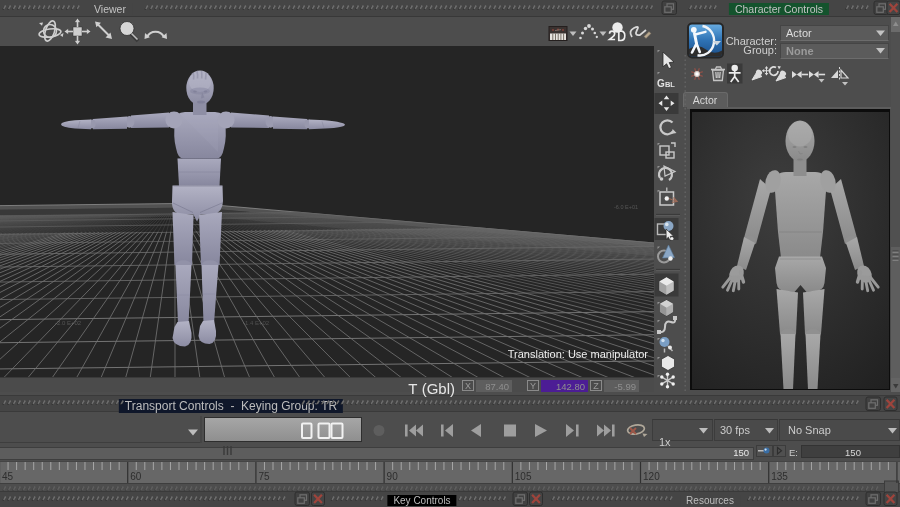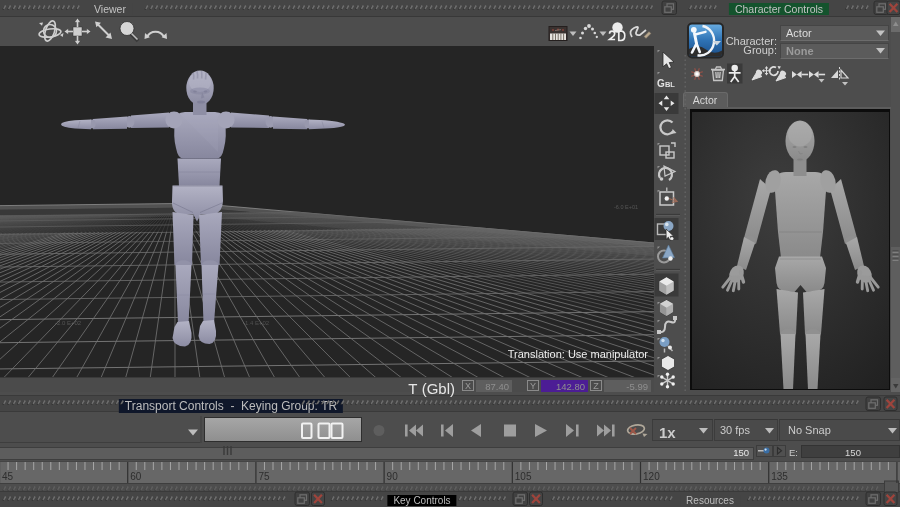--- a/index.html
+++ b/index.html
@@ -37,26 +37,26 @@
 <div style="position:absolute;left:891px;top:17px;width:9px;height:15px;background:#6b6b6b;"></div>
 <div style="position:absolute;left:891px;top:32px;width:9px;height:215px;background:#505050;"></div>
 <div style="position:absolute;left:891px;top:247px;width:9px;height:131px;background:#5e5e5e;"></div>
 <div style="position:absolute;left:891px;top:378px;width:9px;height:14px;background:#646464;"></div>
 <div style="position:absolute;top:379.5px;font-size:15px;color:#e6e6e6;white-space:nowrap;font-weight:normal;letter-spacing:0px;right:445px;">T&nbsp;(Gbl)</div>
 <div style="position:absolute;left:462px;top:380px;width:12px;height:11px;border:1px solid #8a8a8a;font-size:9px;color:#9a9a9a;text-align:center;line-height:10px;">X</div>
 <div style="position:absolute;left:527px;top:380px;width:12px;height:11px;border:1px solid #8a8a8a;font-size:9px;color:#9a9a9a;text-align:center;line-height:10px;">Y</div>
 <div style="position:absolute;left:590px;top:380px;width:12px;height:11px;border:1px solid #8a8a8a;font-size:9px;color:#9a9a9a;text-align:center;line-height:10px;">Z</div>
 <div style="position:absolute;left:476px;top:379.5px;width:36px;height:12.5px;background:#5e5e5e;font-size:9.5px;color:#8f8f8f;text-align:right;padding:1px 3px 0 0;">87.40</div>
 <div style="position:absolute;left:541px;top:379.5px;width:47px;height:12.5px;background:#4c1d95;font-size:9.5px;color:#8f8f8f;text-align:right;padding:1px 3px 0 0;">142.80</div>
-<div style="position:absolute;left:604px;top:379.5px;width:47px;height:12.5px;background:#5e5e5e;font-size:9.5px;color:#8f8f8f;text-align:right;padding:1px 3px 0 0;">-5.99</div>
+<div style="position:absolute;left:604px;top:379.5px;width:35px;height:12.5px;background:#5e5e5e;font-size:9.5px;color:#8f8f8f;text-align:right;padding:1px 3px 0 0;">-5.99</div>
 <div style="position:absolute;left:204px;top:417px;width:158px;height:25px;background:linear-gradient(#a6a6a6,#8f8f8f);border:1px solid #2e2e2e;"></div>
 <div style="position:absolute;left:652px;top:419px;width:61px;height:22px;background:#4a4a4a;border:1px solid #3c3c3c;border-top-color:#373737;"></div>
 <div style="position:absolute;left:714px;top:419px;width:64px;height:22px;background:#4a4a4a;border:1px solid #3c3c3c;border-top-color:#373737;"></div>
 <div style="position:absolute;left:779px;top:419px;width:121px;height:22px;background:#4a4a4a;border:1px solid #3c3c3c;border-top-color:#373737;"></div>
-<div style="position:absolute;top:424px;font-size:15px;color:#cccccc;white-space:nowrap;font-weight:bold;letter-spacing:0px;left:659px;">1x</div>
+<div style="position:absolute;top:436px;font-size:11px;color:#cccccc;white-space:nowrap;font-weight:normal;letter-spacing:0px;left:659px;">1x</div>
 <div style="position:absolute;top:424px;font-size:11px;color:#cccccc;white-space:nowrap;font-weight:normal;letter-spacing:0px;left:720px;">30 fps</div>
 <div style="position:absolute;top:424px;font-size:11px;color:#cccccc;white-space:nowrap;font-weight:normal;letter-spacing:0px;left:788px;">No Snap</div>
 <div style="position:absolute;top:446.5px;font-size:9.5px;color:#e8e8e8;white-space:nowrap;font-weight:normal;letter-spacing:0px;right:151px;">150</div>
 <div style="position:absolute;left:756px;top:445px;width:17px;height:12px;background:#505050;border:1px solid #3c3c3c;"></div>
 <div style="position:absolute;left:773px;top:445px;width:13px;height:12px;background:#505050;border:1px solid #3c3c3c;"></div>
 <div style="position:absolute;top:446.5px;font-size:9.5px;color:#cccccc;white-space:nowrap;font-weight:normal;letter-spacing:0px;left:789px;">E:</div>
 <div style="position:absolute;left:801px;top:444.5px;width:99px;height:13px;background:#3f3f3f;border:1px solid #333;"></div>
 <div style="position:absolute;top:446.5px;font-size:9.5px;color:#d8d8d8;white-space:nowrap;font-weight:normal;letter-spacing:0px;left:853px;transform:translateX(-50%);">150</div>
 <svg width="900" height="507" style="position:absolute;left:0;top:0;" font-family="Liberation Sans, sans-serif">
     <defs>

